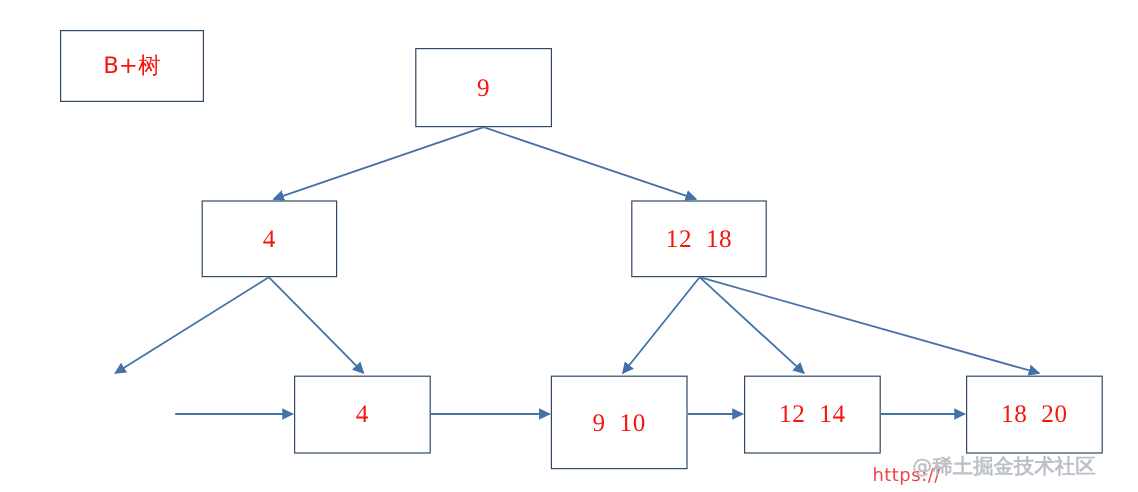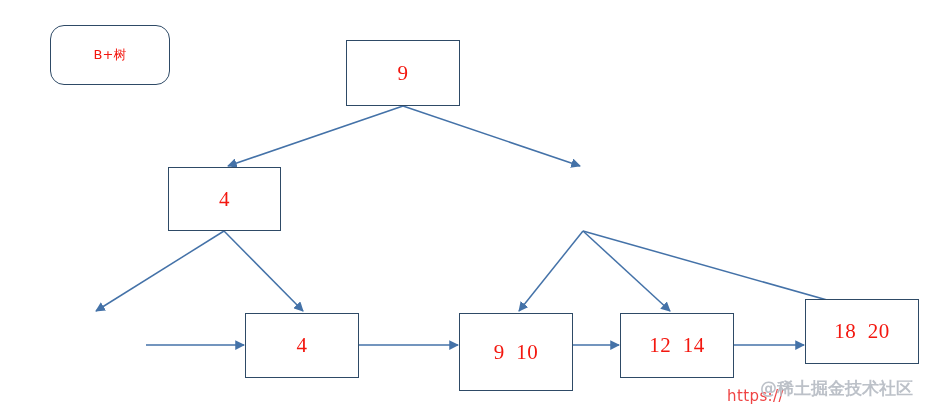--- a/index.html
+++ b/index.html
@@ -24,23 +24,22 @@
     align-items: center;
     justify-content: center;
     color: #f3170f;
     font-size: 21px;
     letter-spacing: 0.5px;
     white-space: pre;
     z-index: 3;
   }
   .node.title-box {
     font-family: "DejaVu Sans", "Liberation Sans", sans-serif;
-    font-size: 13px;
+    font-size: 19px;
     letter-spacing: 0;
-    border-radius: 14px;
   }
   svg#edges {
     position: absolute;
     left: 0;
     top: 0;
     width: 948px;
     height: 410px;
     z-index: 1;
     pointer-events: none;
   }
@@ -100,34 +99,37 @@
   </div>
 
   <div class="node" style="left:346px; top:40px; width:114px; height:66px;">
     <span>9</span>
   </div>
 
   <div class="node" style="left:168px; top:167px; width:113px; height:64px;">
     <span>4</span>
   </div>
 
+  <div class="node" style="left:526px; top:167px; width:113px; height:64px;">
+    <span>12  18</span>
+  </div>
 
 
   <div class="node" style="left:245px; top:313px; width:114px; height:65px;">
     <span>4</span>
   </div>
 
   <div class="node" style="left:459px; top:313px; width:114px; height:78px;">
     <span>9  10</span>
   </div>
 
   <div class="node" style="left:620px; top:313px; width:114px; height:65px;">
     <span>12  14</span>
   </div>
 
-  <div class="node" style="left:805px; top:299px; width:114px; height:65px;">
+  <div class="node" style="left:805px; top:313px; width:114px; height:65px;">
     <span>18  20</span>
   </div>
 
   <div class="watermark url">https://</div>
   <div class="watermark brand">@稀土掘金技术社区</div>
 
 </div>
 
 </body></html>

